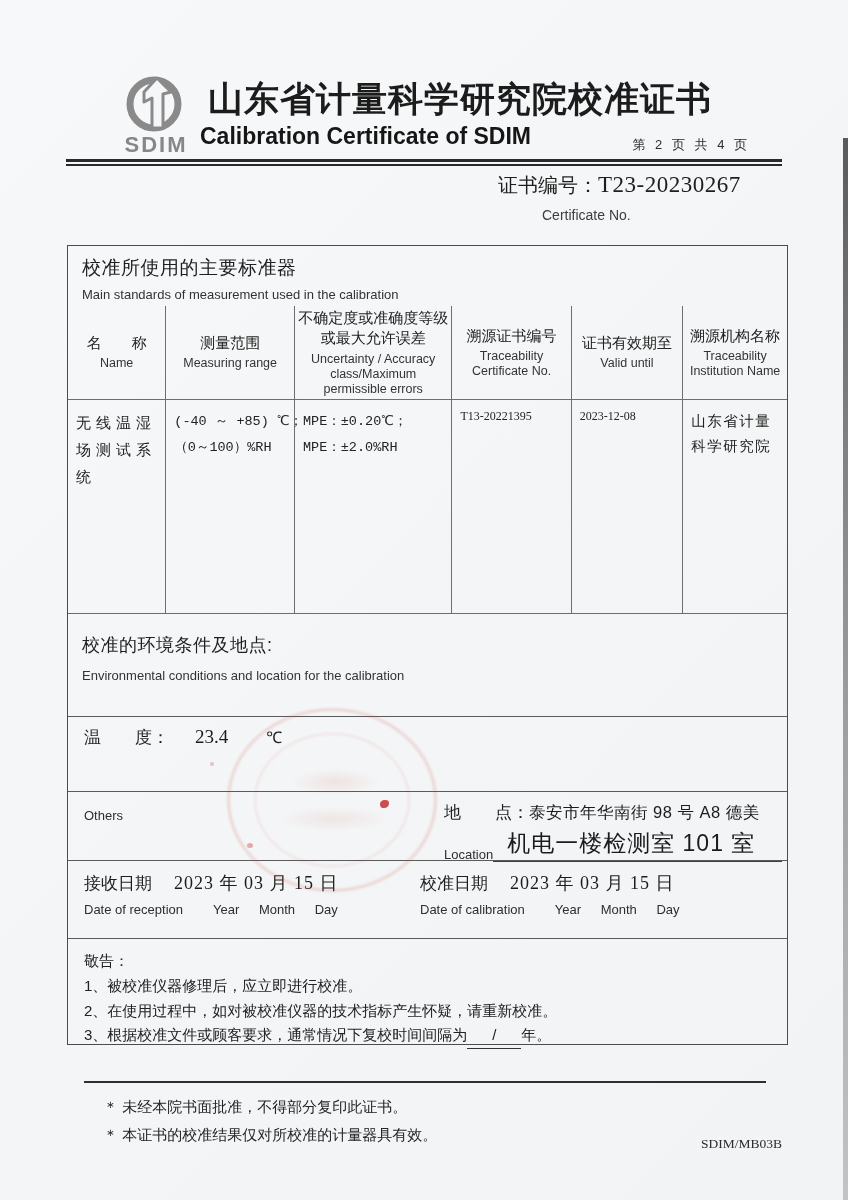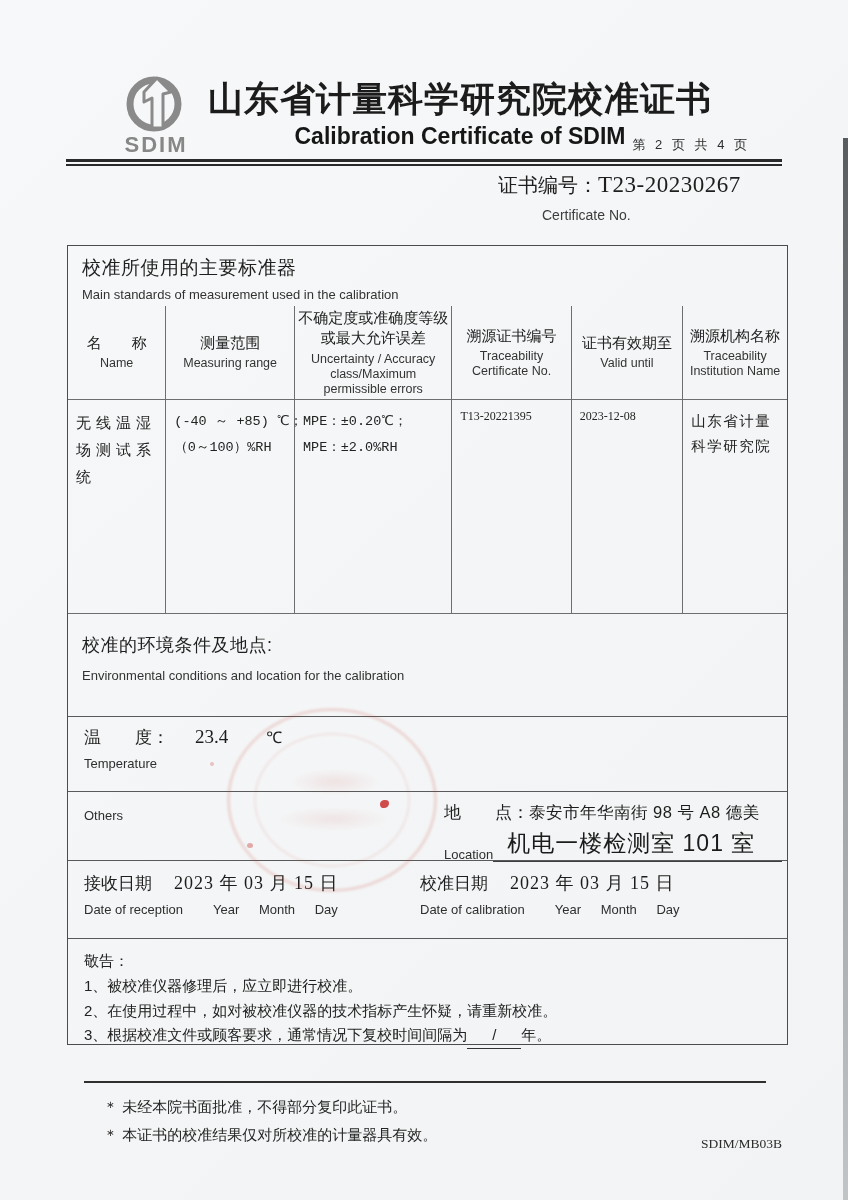--- a/index.html
+++ b/index.html
@@ -17,21 +17,21 @@
   }
   
   .logo { position:absolute; left:104px; top:72px; width:104px; height:90px; text-align:center; color:#8b8b8b; }
   .logo svg { display:block; margin:0 auto; }
   .logo-text { font-weight:bold; font-size:22px; letter-spacing:2px; color:#878787; line-height:1; margin-top:-2px; }
   .title-cn {
     position:absolute; left:200px; top:76px; width:520px; text-align:center;
     font-size:35px; font-weight:600; letter-spacing:1px; color:#1c1c1c;
   }
   .title-en {
-    position:absolute; left:200px; top:123px; width:520px; text-align:center;
+    position:absolute; left:200px; top:123px; width:520px; 
     font-size:23px; font-weight:bold; color:#161616;
   }
   .page-info {
     position:absolute; left:590px; top:136px; width:160px; text-align:right;
     font-size:13px; letter-spacing:3px; color:#2d2d2d;
   }
   .rule-a { position:absolute; left:66px; top:159px; width:716px; height:2.5px; background:#2a2a2a; }
   .rule-b { position:absolute; left:66px; top:164px; width:716px; height:1.5px; background:#2a2a2a; }
   .cert-block { position:absolute; left:498px; top:172px; width:300px; }
   .cert-line1 { font-size:20px; color:#1e1e1e; white-space:nowrap; }
@@ -206,21 +206,20 @@
     <div class="env-head">
       <div class="sec-title-cn" style="font-size:18px">校准的环境条件及地点:</div>
       <div class="sec-title-en" style="margin-top:11px">Environmental conditions and location for the calibration</div>
     </div>
 
     <div class="row row-temp">
       <div class="half-l">
         <div>
           <span class="cn-label">温　　度：</span><span class="val-serif gap-a">23.4</span><span class="unit gap-b">℃</span>
         </div>
-        <div class="en-label">Temperature</div>
       </div>
     </div>
 
     <div class="row row-others">
       <div class="half-l">
         <div class="en-label">Others</div>
       </div>
       <div class="half-r" style="width:340px">
         <div>
           <span class="cn-label">地　　点：</span><span class="loc-val1">泰安市年华南街 98 号 A8 德美</span>

